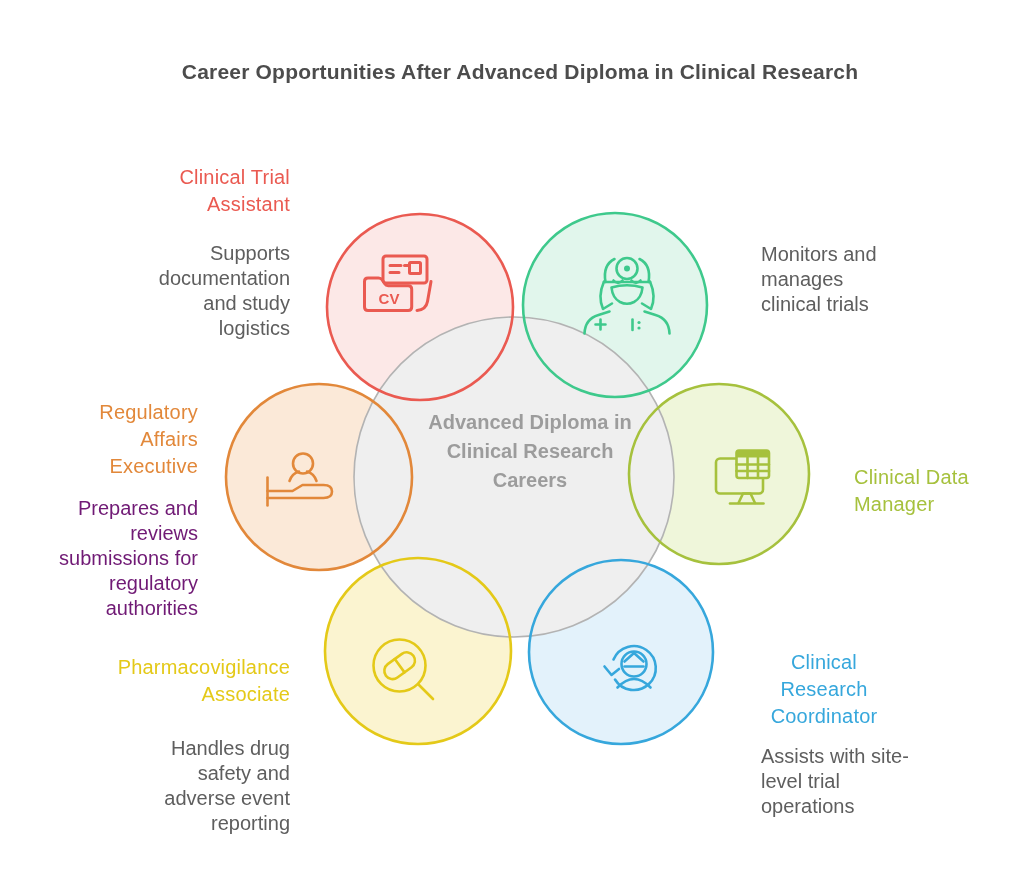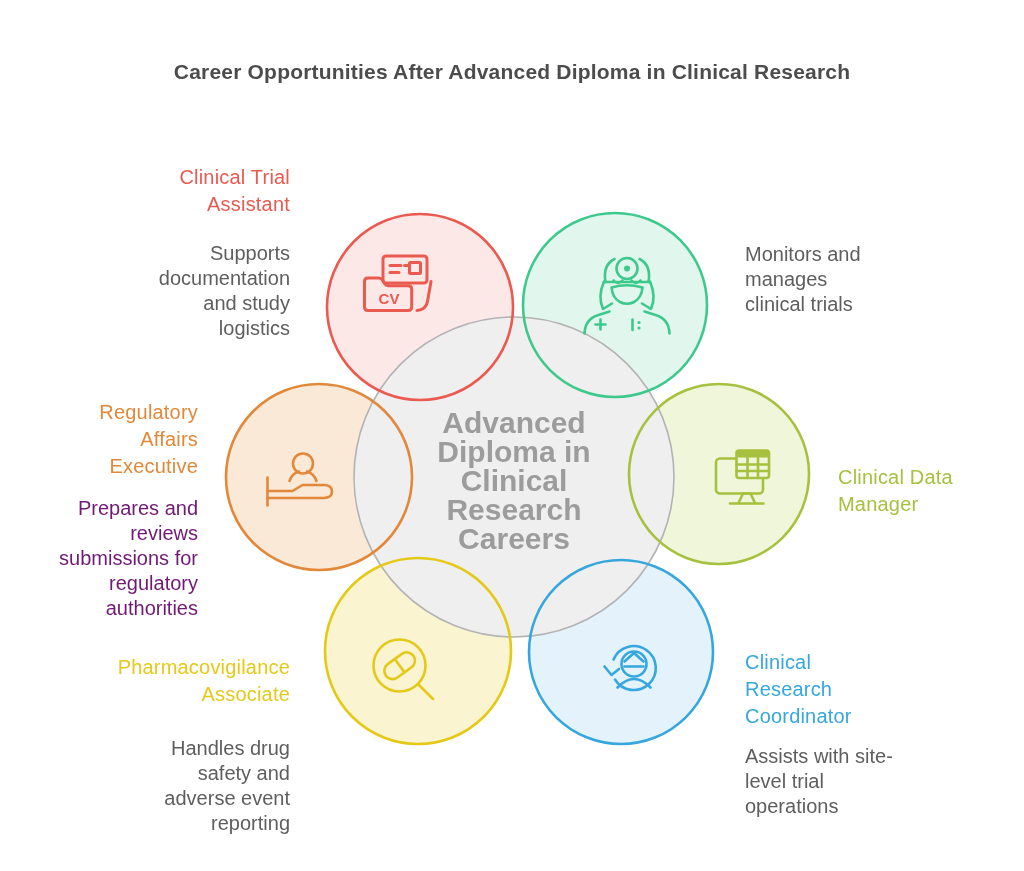--- a/index.html
+++ b/index.html
@@ -3,37 +3,37 @@
 <meta charset="utf-8">
 <style>
   html,body{margin:0;padding:0;}
   body{
     width:1024px;height:871px;position:relative;overflow:hidden;
     background:#ffffff;
     font-family:"Liberation Sans", sans-serif;
   }
   #stage{position:absolute;left:0;top:0;width:1024px;height:871px;}
   svg{position:absolute;left:0;top:0;}
-  .abs{position:absolute;}
+  .abs{position:absolute;padding-left:16px;}
   #title{
     left:0;right:0;top:60px;text-align:center;
     font-size:21px;font-weight:bold;letter-spacing:.2px;
   }
   .role-heading{
     font-size:20px;line-height:27px;font-weight:400;letter-spacing:.2px;
     z-index:3;
   }
   .role-desc{
     font-size:20px;line-height:25px;z-index:3;
   }
   .ra{text-align:right;}
   .la{text-align:left;}
   #center-label{
     left:404px;top:408px;width:220px;text-align:center;
-    font-size:30px;line-height:29px;font-weight:bold;z-index:3;
+    font-size:20px;line-height:29px;font-weight:bold;z-index:3;
   }
   
   #cta-h{right:734px;top:164px;width:140px;}
   #cta-d{right:734px;top:241px;width:152px;}
   #cra-h{left:745px;top:145px;width:110px;}
   #cra-d{left:745px;top:242px;width:126px;}
   #cdm-h{left:838px;top:424px;width:132px;}
   #cdm-d{left:838px;top:498px;width:142px;}
   #crc-h{left:745px;top:649px;width:126px;}
   #crc-d{left:745px;top:744px;width:156px;}
@@ -134,21 +134,21 @@
 
   <div id="center-label" class="abs" style="color: rgb(156, 156, 156);">Advanced Diploma in Clinical Research Careers</div>
 
   <div id="cta-h" class="abs role-heading ra" style="color: rgb(234, 90, 81);">Clinical Trial Assistant</div>
   <div id="cta-d" class="abs role-desc ra" style="color: rgb(94, 94, 94);">Supports documentation and study logistics</div>
 
   <div id="cra-d" class="abs role-desc la" style="color: rgb(94, 94, 94);">Monitors and manages clinical trials</div>
 
   <div id="cdm-h" class="abs role-heading la" style="color: rgb(166, 193, 61); margin-top: 40px;">Clinical Data Manager</div>
 
-  <div id="crc-h" class="abs role-heading la" style="color: rgb(54, 167, 220);">Clinical Research Coordinator</div>
+  <div id="crc-h" class="abs role-heading la" style="color: rgb(54, 167, 220); text-align: center;">Clinical Research Coordinator</div>
   <div id="crc-d" class="abs role-desc la" style="color: rgb(94, 94, 94);">Assists with site-level trial operations</div>
 
   <div id="pva-h" class="abs role-heading ra" style="color: rgb(228, 201, 24);">Pharmacovigilance Associate</div>
   <div id="pva-d" class="abs role-desc ra" style="color: rgb(94, 94, 94);">Handles drug safety and adverse event reporting</div>
 
   <div id="rae-h" class="abs role-heading ra" style="color: rgb(226, 136, 58);">Regulatory Affairs Executive</div>
   <div id="rae-d" class="abs role-desc ra" style="color: #701a75;">Prepares and reviews submissions for regulatory authorities</div>
 
 </div>
 

